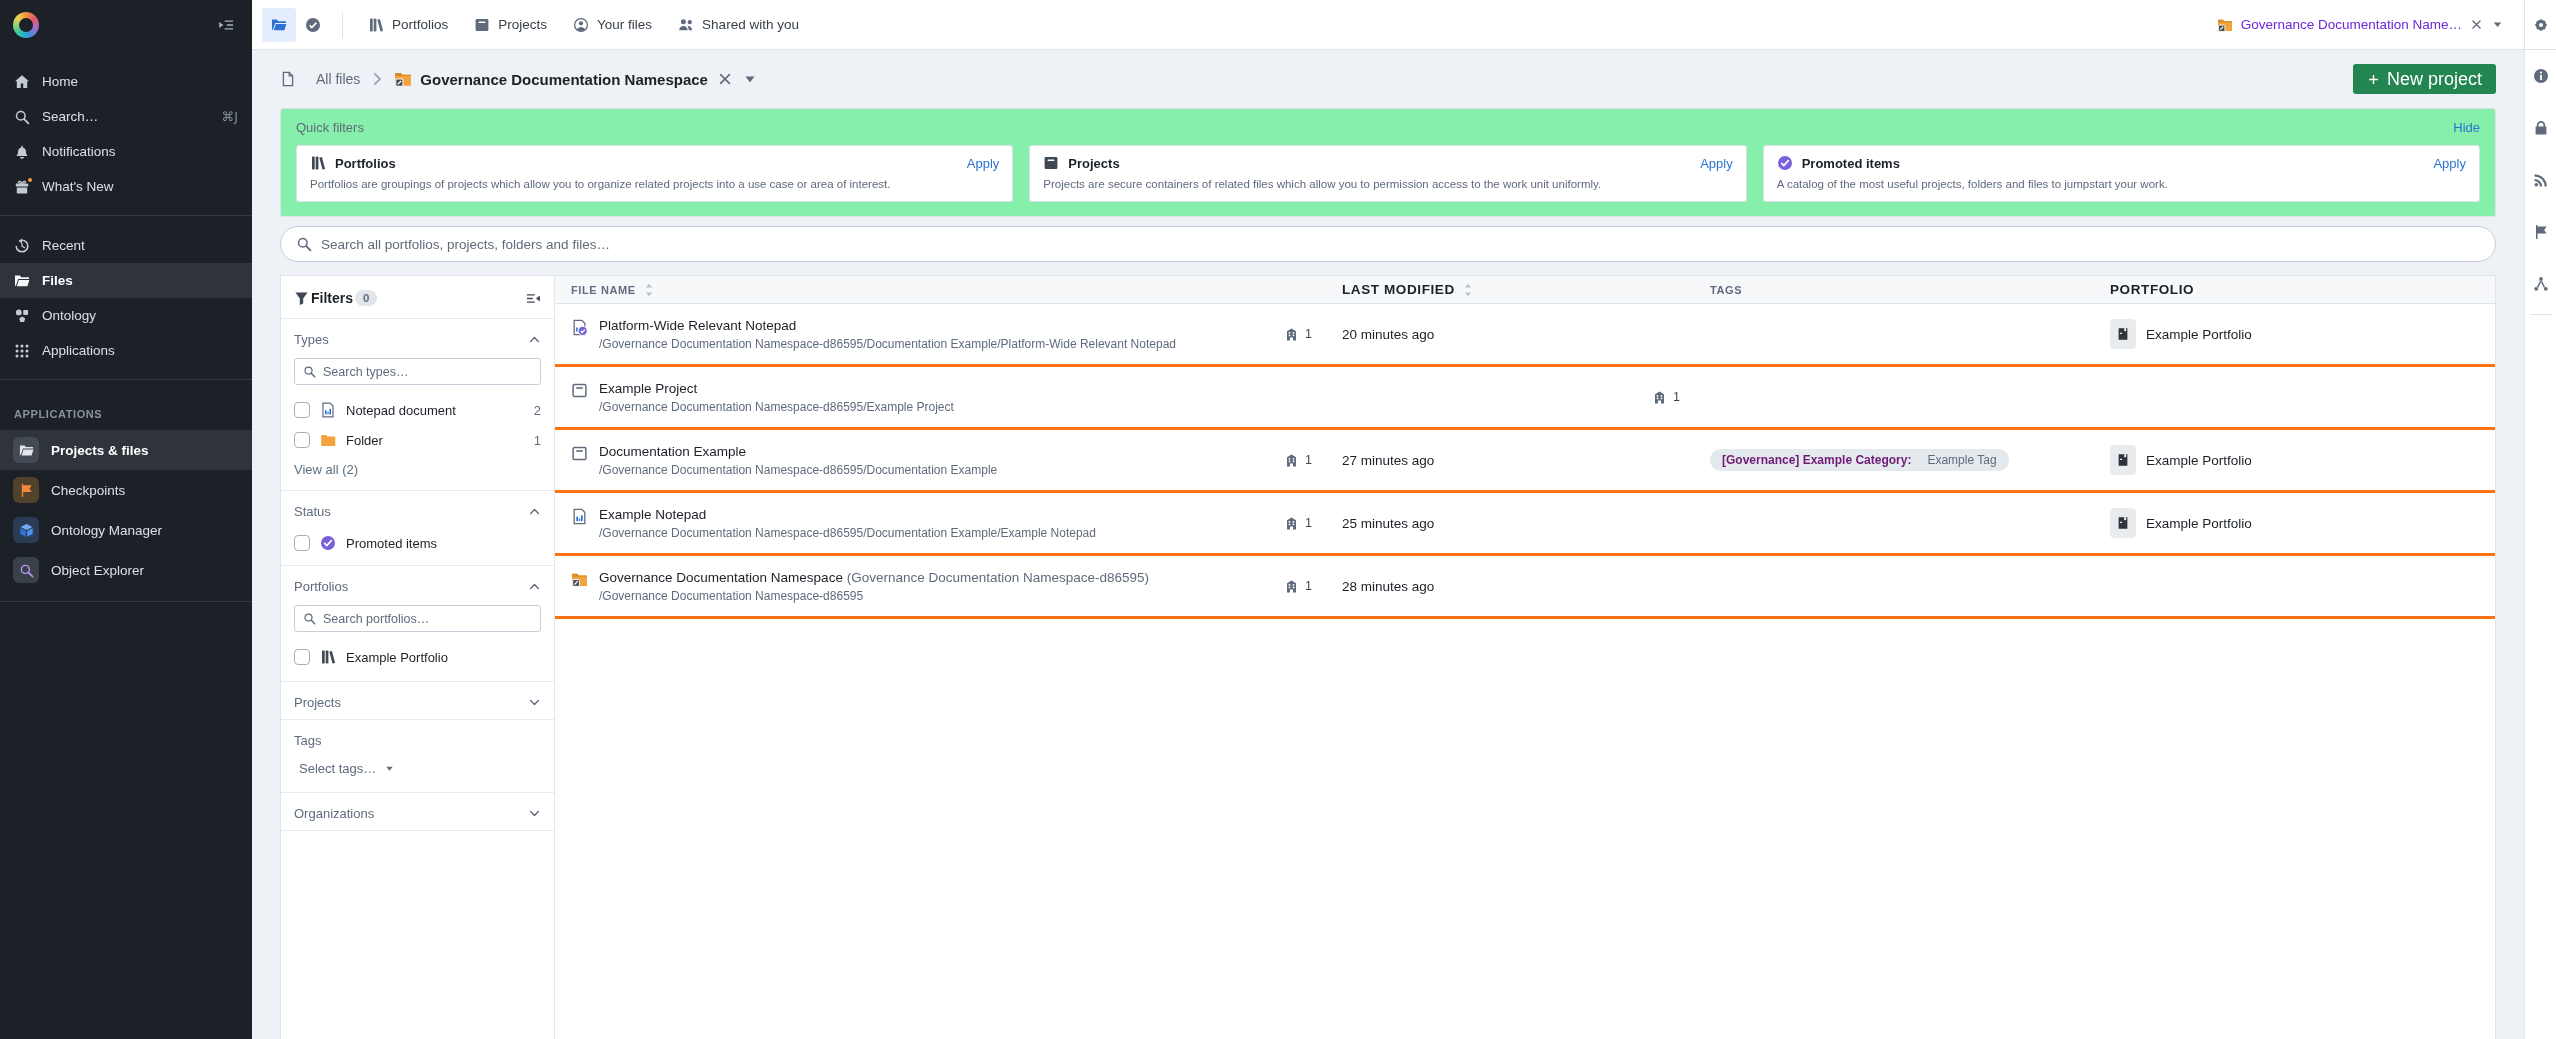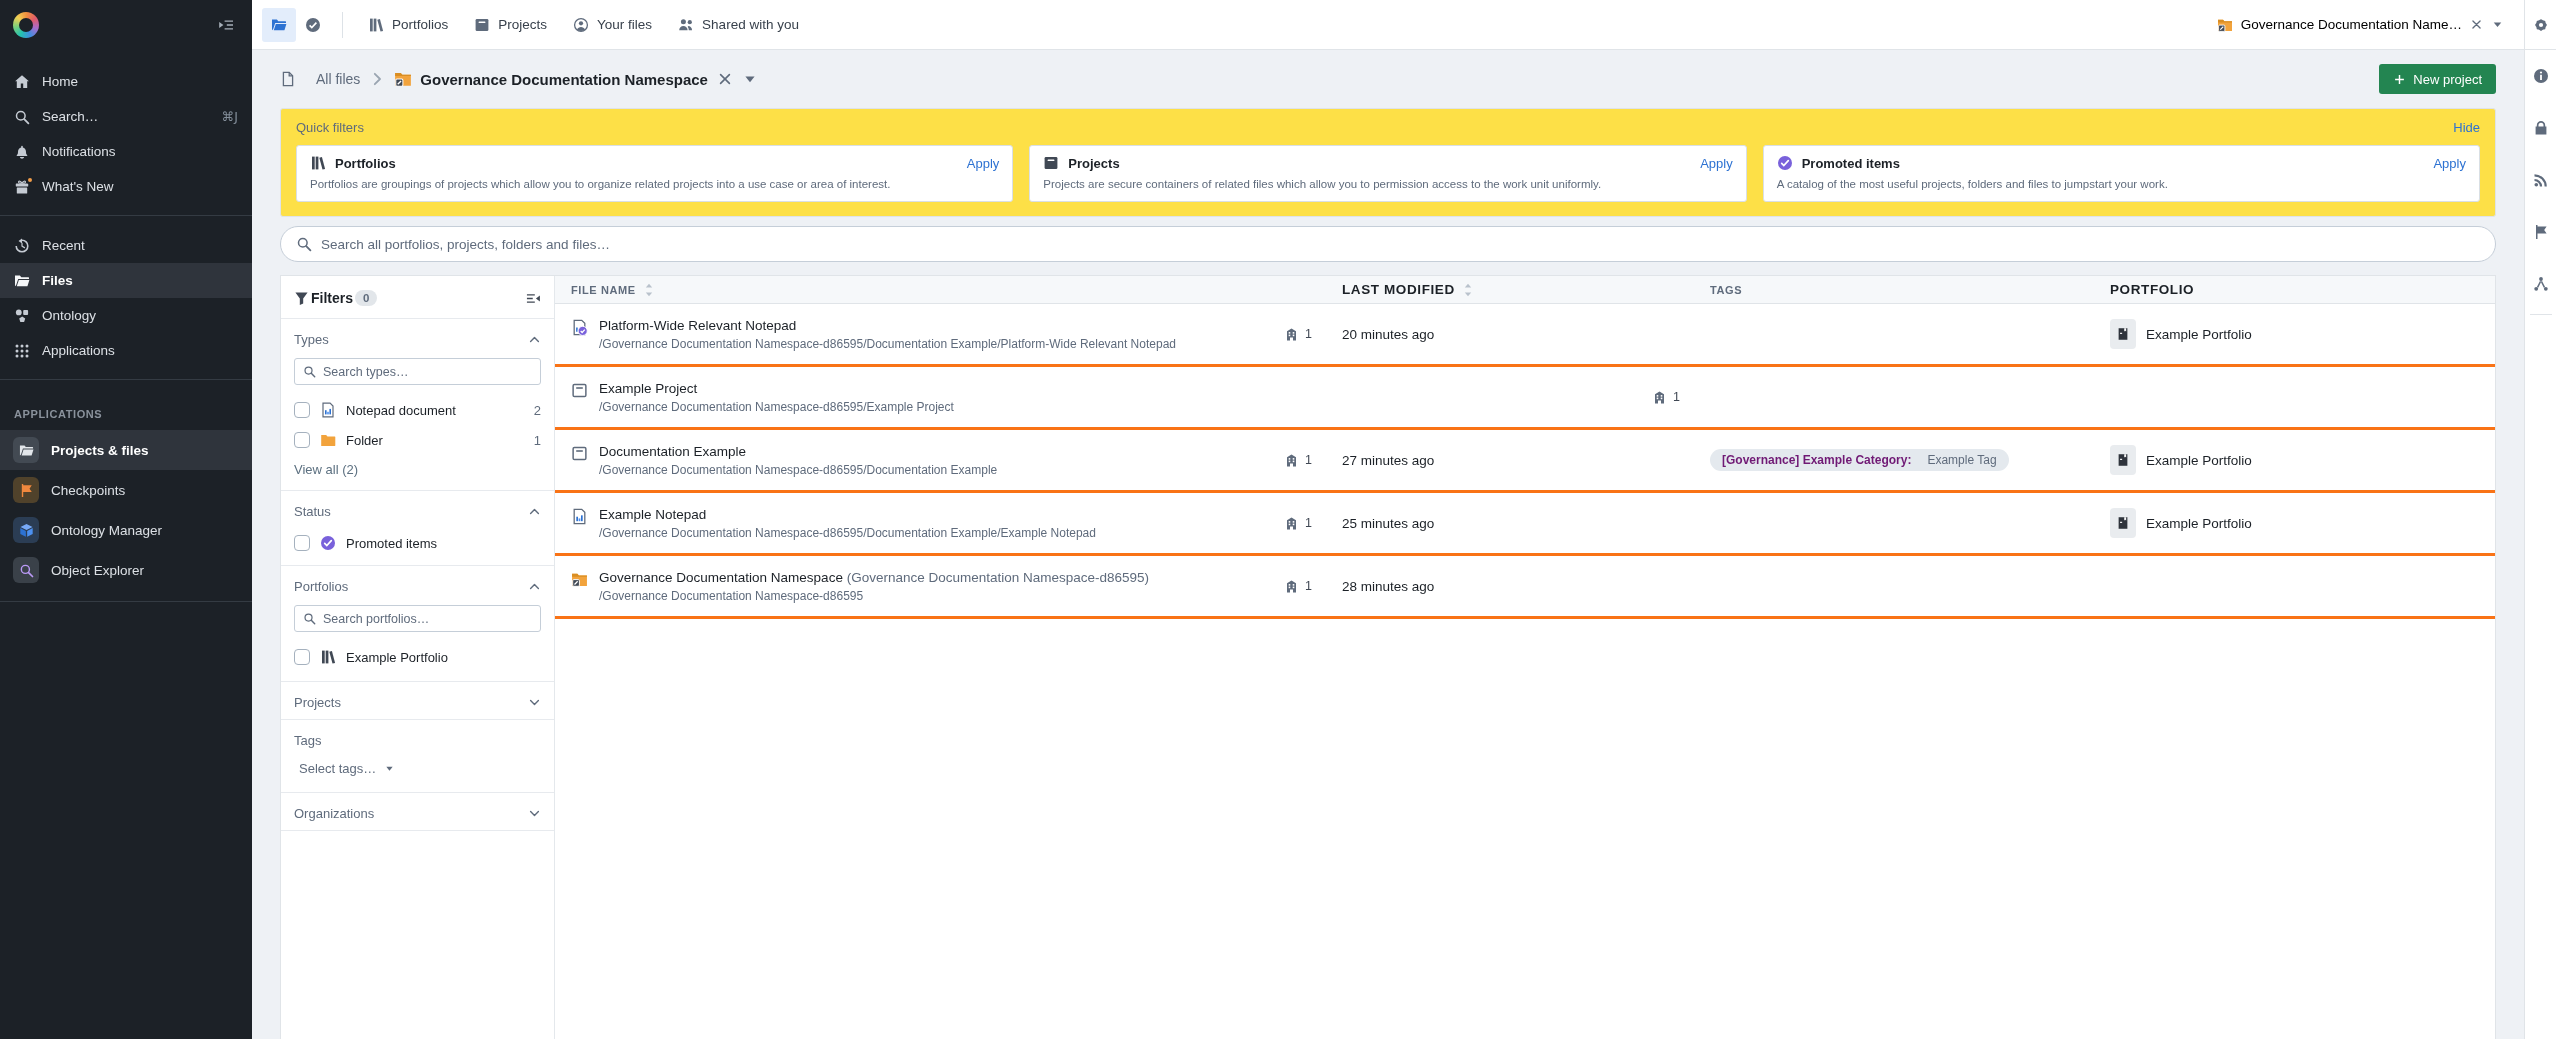--- a/index.html
+++ b/index.html
@@ -38,42 +38,42 @@
 
   
   .topbar { position:absolute; left:252px; top:0; right:32px; height:50px; background:#fff; border-bottom:1px solid #E0E4E8; display:flex; align-items:center; padding:0 14px 0 10px; z-index:4; }
   .tb-btn { width:34px; height:34px; border-radius:3px; display:flex; align-items:center; justify-content:center; color:#5F6B7C; cursor:pointer; }
   .tb-btn.active { background:#E3EDFB; color:#2D72D2; }
   .tb-vdiv { width:1px; height:26px; background:#DDE2E7; margin:0 12px; }
   .tb-tab { display:flex; align-items:center; gap:8px; padding:0 13px; height:50px; color:#38414C; cursor:pointer; }
   .tb-tab .ic { color:#5F6B7C; }
   .tb-spacer { flex:1; }
   .ns-chip { display:flex; align-items:center; gap:8px; cursor:pointer; padding-right:6px; }
-  .ns-chip .nm { color:#000000; }
+  .ns-chip .nm { color:#6d28d9; }
   .ns-chip .sm { color:#5F6B7C; width:13px; height:13px; }
 
   
   .rail { position:absolute; right:0; top:0; width:32px; height:100%; background:#fff; border-left:1px solid #E0E4E8; z-index:6; display:flex; flex-direction:column; align-items:center; }
   .rail-top { height:50px; width:100%; border-bottom:1px solid #E0E4E8; display:flex; align-items:center; justify-content:center; }
   .rail-ic { height:52px; display:flex; align-items:center; justify-content:center; color:#5F6B7C; cursor:pointer; width:100%; }
   .rail-div { width:22px; height:1px; background:#E0E4E8; margin:4px 0; }
 
   
   .main { position:absolute; left:252px; top:50px; right:32px; bottom:0; padding:0 28px; display:flex; flex-direction:column; }
   .crumb-row { height:58px; display:flex; align-items:center; justify-content:space-between; flex:none; }
   .crumbs { display:flex; align-items:center; gap:9px; }
   .crumb-root { display:flex; align-items:center; gap:20px; color:#5F6B7C; font-size:14px; cursor:pointer; }
   .crumb-sep { color:#9AA5B1; width:12px; height:12px; }
   .crumb-cur { display:flex; align-items:center; gap:8px; font-size:15px; font-weight:bold; color:#1C2127; cursor:pointer; }
   .crumb-cur .ic { width:18px; height:18px; }
   .crumb-x, .crumb-caret { color:#5F6B7C; width:12px; height:12px; cursor:pointer; }
-  .btn-green { display:flex; align-items:center; gap:7px; background:#238551; color:#fff; border:none; border-radius:3px; height:30px; padding:0 14px; font-size:13px; font-family:inherit; cursor:pointer; }
+  .btn-green { display:flex; align-items:center; gap:7px; background:#238551; color:#fff; border:none; border-radius:3px; height:30px; padding:0 14px; font-size:18px; font-family:inherit; cursor:pointer; }
   .btn-green .ic { width:13px; height:13px; }
 
-  .qf-panel { background:#fde047; border:1px solid #DFE3E8; border-radius:3px; padding:11px 15px 14px 15px; flex:none; }
+  .qf-panel { background:#86efac; border:1px solid #DFE3E8; border-radius:3px; padding:11px 15px 14px 15px; flex:none; }
   .qf-head { display:flex; justify-content:space-between; align-items:center; margin-bottom:10px; }
   .qf-title { color:#5F6B7C; font-size:13px; }
   .link { color:#2D72D2; font-size:13px; cursor:pointer; text-decoration:none;margin-left:16px; }
   .qf-cards { display:flex; gap:16px; }
   .qf-card { flex:1; border:1px solid #D9DFE5; border-radius:3px; padding:9px 13px 11px 13px; background:#fff; }
   .qf-card-top { display:flex; align-items:center; gap:9px; }
   .qf-card-top .ic { color:#404854; }
   .qf-card-top .t { font-weight:bold; font-size:13px; color:#1C2127; }
   .qf-card-top .apply { margin-left:auto; }
   .qf-desc { margin-top:7px; font-size:11.5px; color:#5F6B7C; }

